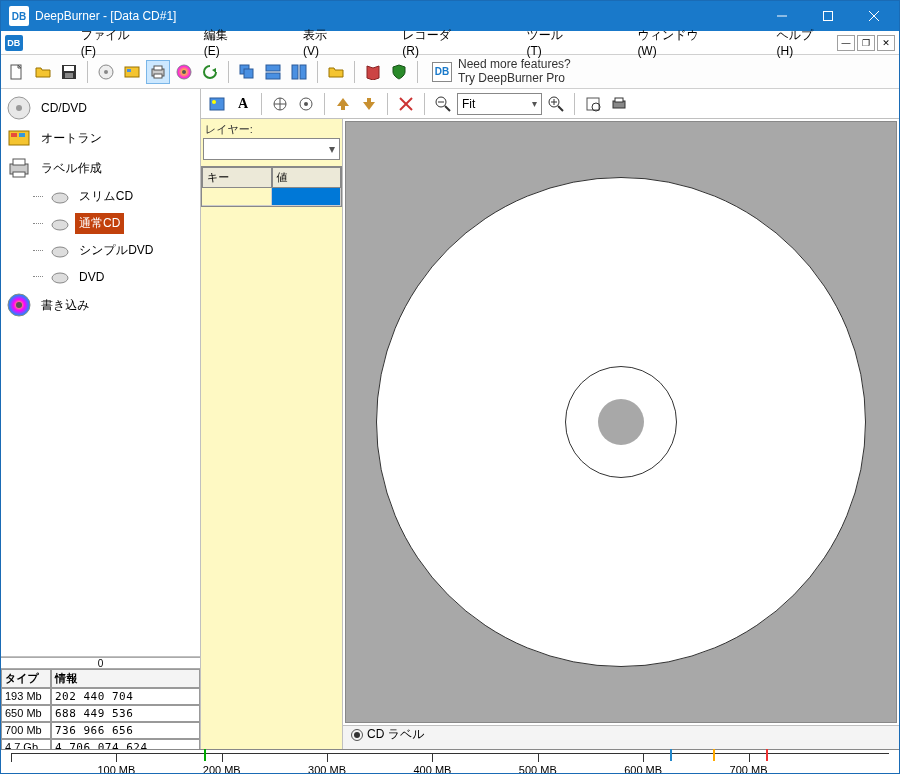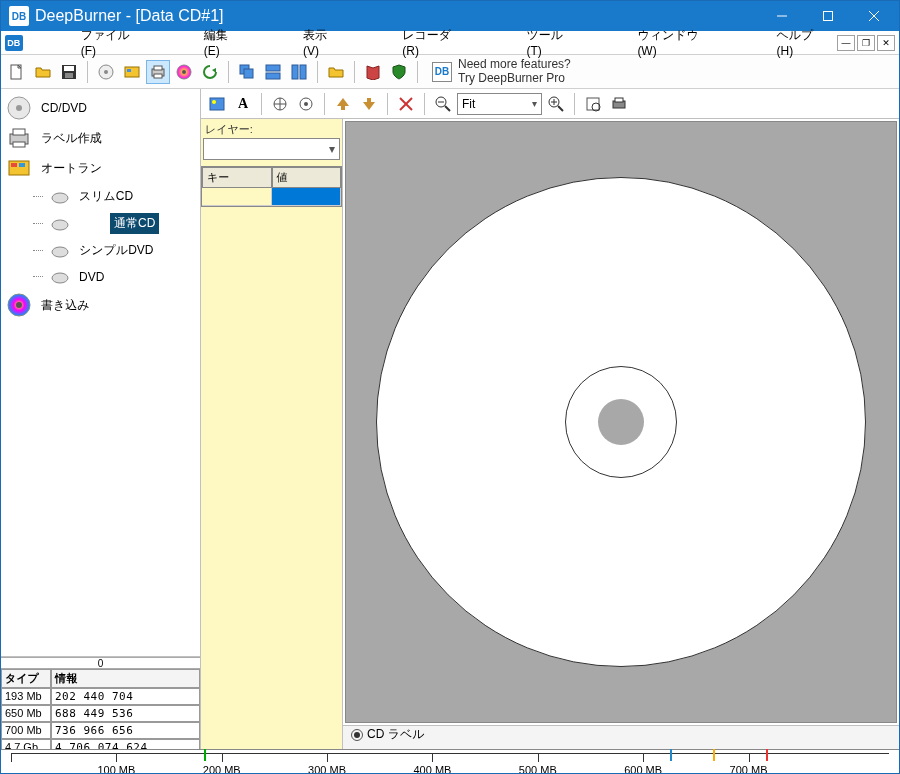--- a/index.html
+++ b/index.html
@@ -1,19 +1,19 @@
 <!DOCTYPE html>
 <html><head>
 <meta charset="utf-8">
 <style>
 * { margin: 0; padding: 0; box-sizing: border-box; font-family: "MS UI Gothic", "Yu Gothic", sans-serif; font-size: 12px; }
 body { background: #fff; width: 900px; height: 774px; overflow: hidden; border: 1px solid #1a6bb5; }
 .titlebar { height: 30px; background: #1979ca; color: #fff; display: flex; align-items: center; padding: 0 2px; }
 .titlebar .logo { width: 20px; height: 20px; margin: 0 6px; background: #fff; color: #1979ca; font-weight: bold; font-size: 10px; display: flex; align-items: center; justify-content: center; border-radius: 2px; }
-.titlebar .title { flex: 1; font-size: 16px; }
+.titlebar .title { flex: 1; font-size: 12px; }
 .titlebar .winbtn { width: 46px; height: 30px; display: flex; align-items: center; justify-content: center; color: #fff; cursor: pointer; }
 .menubar { height: 24px; background: #fff; display: flex; align-items: center; padding: 0 4px; border-bottom: 1px solid #d0d0d0; }
 .menubar .mlogo { width: 18px; height: 16px; margin-right: 6px; background: #1979ca; color: #fff; font-weight: bold; font-size: 9px; display:flex;align-items:center;justify-content:center;border-radius:2px; }
 .menubar .item { padding: 3px 8px; cursor: pointer; margin-left: 44px; }
 .menubar .mdi { margin-left: auto; display: flex; gap: 2px; }
 .menubar .mdi span { width: 18px; height: 16px; border: 1px solid #a0a0a0; display:flex;align-items:center;justify-content:center;font-size:9px;cursor:pointer; }
 .toolbar { height: 34px; background: #fdfdfd; display: flex; align-items: center; padding: 2px 4px; border-bottom: 1px solid #d0d0d0; gap: 2px; }
 .tbtn { width: 24px; height: 24px; display: flex; align-items: center; justify-content: center; cursor: pointer; border: 1px solid transparent; }
 .tbtn.active { border: 1px solid #7ab6e8; background: #cce8ff; }
 .tsep { width: 1px; height: 22px; background: #c0c0c0; margin: 0 4px; }
@@ -22,21 +22,21 @@
 .promo .ptext { font-size: 11px; line-height: 1.15; color:#333; }
 .workspace { display: flex; height: 660px; }
 .sidebar { width: 200px; border-right: 1px solid #c0c0c0; display: flex; flex-direction: column; }
 .tree { flex: 1; padding: 4px 2px; overflow: auto; border-bottom:1px solid #c0c0c0; }
 .tree-row { display: flex; align-items: center; padding: 3px 2px; gap: 4px; cursor: pointer; }
 .tree-row .ticon { width: 28px; height: 24px; display:flex; align-items:center; justify-content:center; }
 .tree-row .ticon-sm { width: 22px; height: 20px; display:flex; align-items:center; justify-content:center; }
 .tree-row.sub { padding-left: 30px; }
 .tree-row.sub::before { content:""; width:10px; height:1px; border-top:1px dotted #888; margin-right:2px; }
 .tree-row .label { padding: 2px 4px; }
-.tree-row.selected .label { background: #0c4a6e; color: #fff; margin-left: 35px; }
+.tree-row.selected .label { background: #c2410c; color: #fff; }
 .capacity { height: 92px; background:#f4f4f4; }
 .cap-scale { height:12px; border-top:1px solid #aaa; border-bottom:1px solid #aaa; position:relative; background:#fff; font-size:10px; text-align:center; }
 .cap-head { display:flex; font-weight:bold; }
 .cap-head div, .cap-row div { padding:1px 3px; border:1px solid #999; font-size:11px; }
 .cap-row { display:flex; background:#fff; }
 .cap-row div:first-child, .cap-head div:first-child { width:50px; }
 .cap-row div:last-child, .cap-head div:last-child { flex:1; font-family: monospace; letter-spacing:0.5px; }
 .main { flex: 1; display: flex; flex-direction: column; }
 .subtoolbar { height: 30px; border-bottom: 1px solid #c0c0c0; display: flex; align-items: center; padding: 2px 4px; gap:2px; }
 .zoom-combo { border: 1px solid #888; height: 22px; width: 85px; display:flex; align-items:center; padding:0 4px; font-size:11px; background:#fff; cursor:pointer; }
@@ -223,36 +223,36 @@
             <svg width="24" height="24">
               <circle cx="12" cy="12" r="11" fill="#e8e8e8" stroke="#999"></circle>
               <circle cx="12" cy="12" r="3" fill="#999"></circle>
             </svg>
           </span>
         <span class="label">CD/DVD</span>
       </div>
       <div class="tree-row">
         <span class="ticon">
             <svg width="24" height="24">
+              <rect x="2" y="5" width="20" height="14" fill="#f4c430" stroke="#9a7200"></rect>
+              <rect x="4" y="7" width="6" height="4" fill="#e74c3c"></rect>
+              <rect x="12" y="7" width="6" height="4" fill="#3498db"></rect>
+            </svg>
+          </span>
+        <span class="label">オートラン</span>
+      </div>
+      <div class="tree-row">
+        <span class="ticon">
+            <svg width="24" height="24">
               <rect x="3" y="8" width="18" height="10" fill="#ccc" stroke="#555"></rect>
               <rect x="6" y="3" width="12" height="6" fill="#fff" stroke="#555"></rect>
               <rect x="6" y="16" width="12" height="5" fill="#fff" stroke="#555"></rect>
             </svg>
           </span>
         <span class="label">ラベル作成</span>
-      </div>
-      <div class="tree-row">
-        <span class="ticon">
-            <svg width="24" height="24">
-              <rect x="2" y="5" width="20" height="14" fill="#f4c430" stroke="#9a7200"></rect>
-              <rect x="4" y="7" width="6" height="4" fill="#e74c3c"></rect>
-              <rect x="12" y="7" width="6" height="4" fill="#3498db"></rect>
-            </svg>
-          </span>
-        <span class="label">オートラン</span>
       </div>
       <div class="tree-row sub">
         <span class="ticon-sm">
             <svg width="18" height="18">
               <ellipse cx="9" cy="10" rx="8" ry="5" fill="#ddd" stroke="#888"></ellipse>
             </svg>
           </span>
         <span class="label">スリムCD</span>
       </div>
       <div class="tree-row sub selected">

